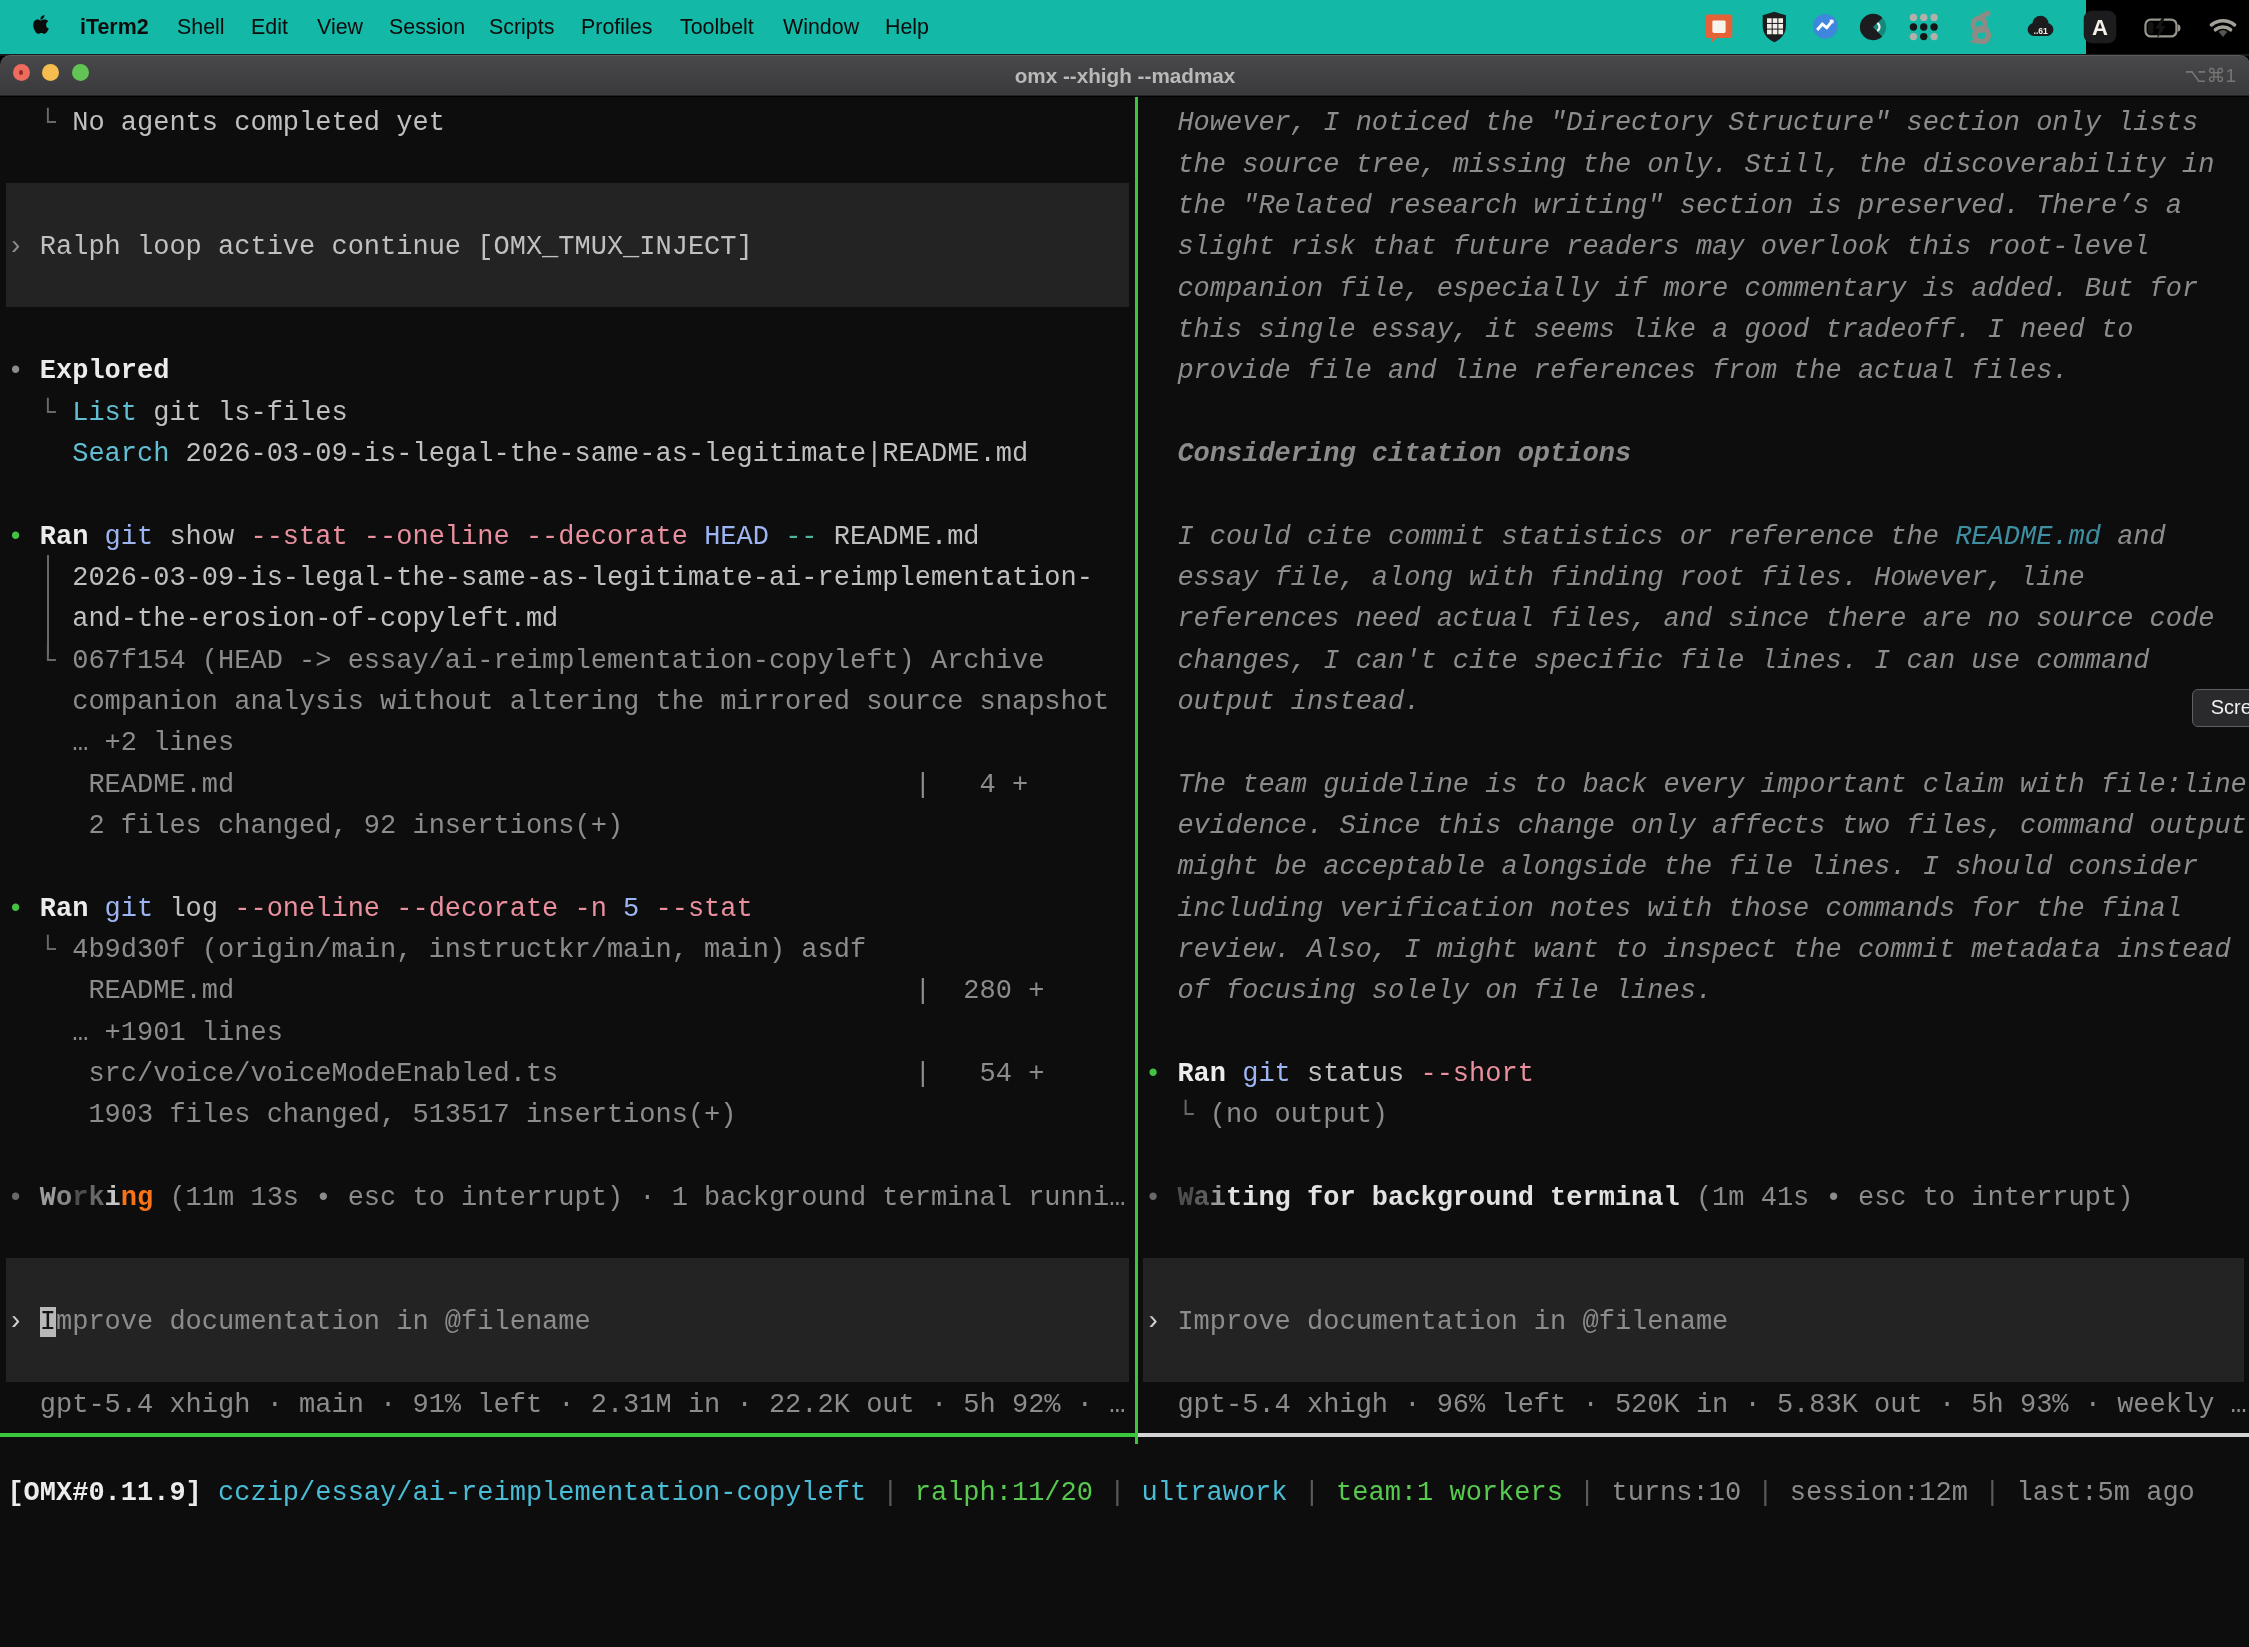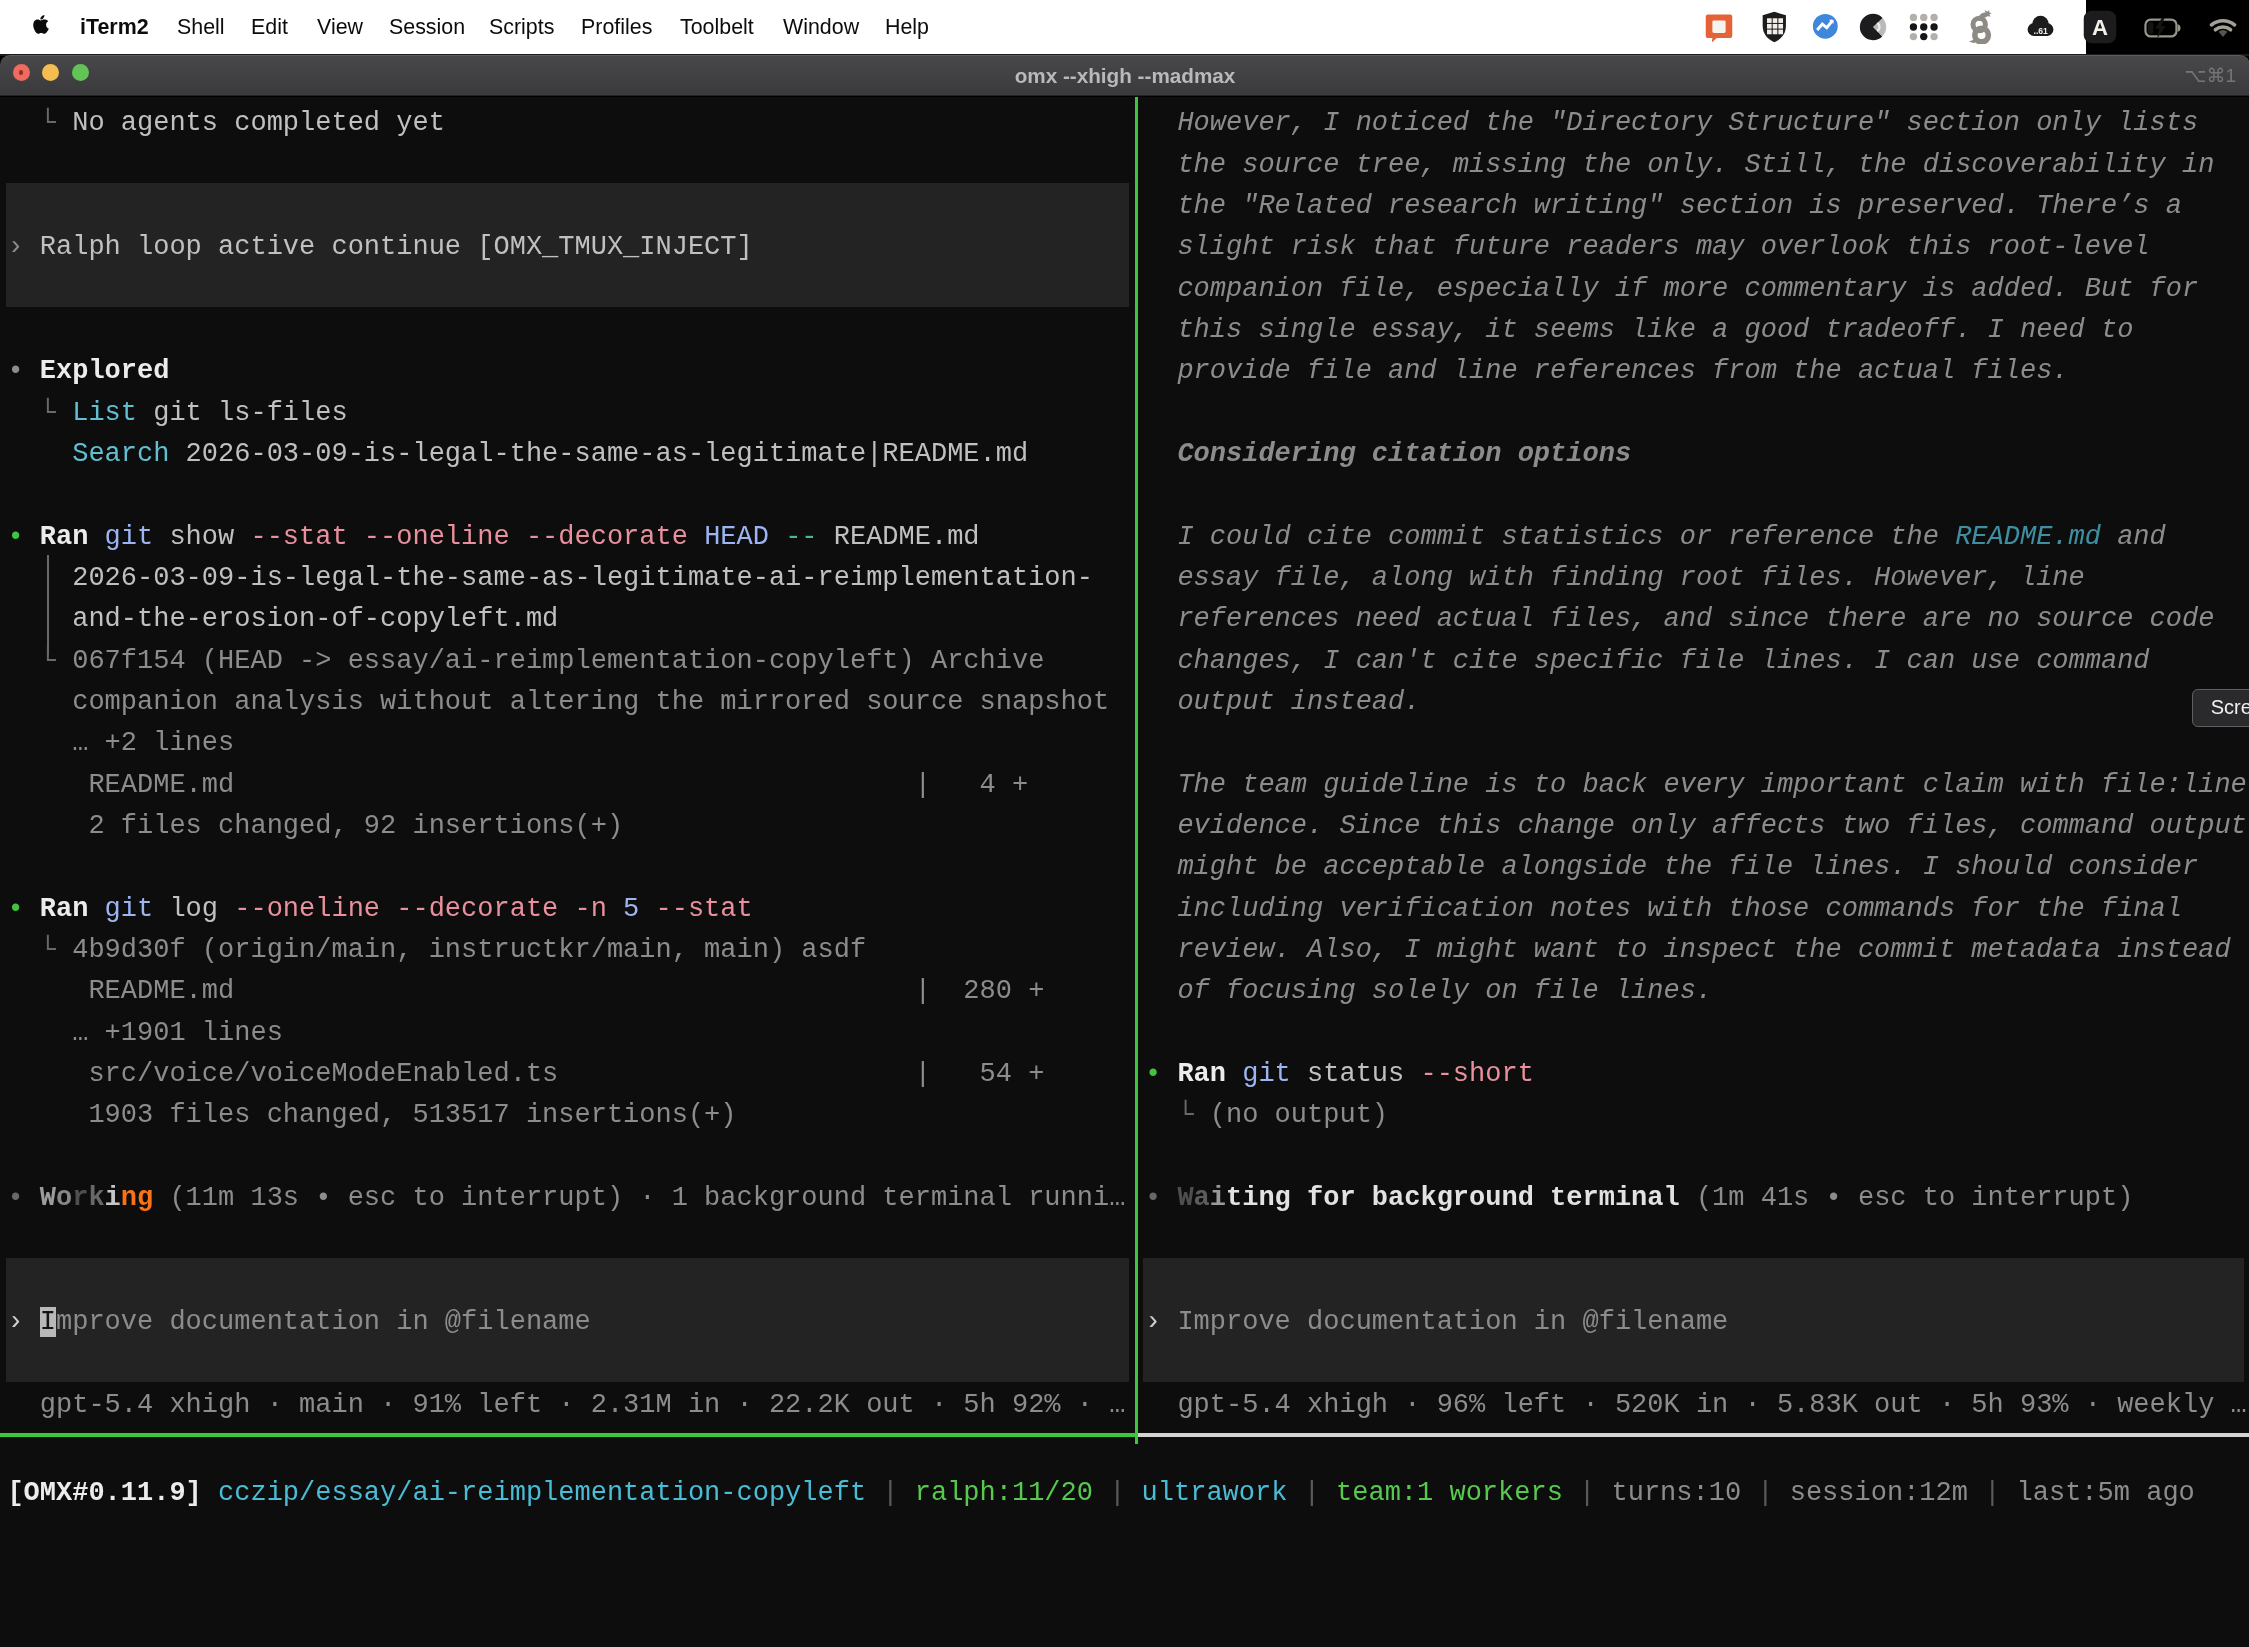--- a/index.html
+++ b/index.html
@@ -18,21 +18,21 @@
 .lk{color:#3f8fa2}
 .it{font-style:italic}
 .sh3{color:#e2e2e2}
 .cur{background:#b8b8b8;color:#141414}
 .box{position:absolute;background:#232323}
 .mi{position:absolute;top:0;line-height:54px;font:21.4px/55px "Liberation Sans",sans-serif;color:#0c0c0c}
 .mb{font-weight:bold}
 </style></head>
 <body>
 
-<div style="position:absolute;left:0;top:0;width:2086px;height:54px;background:#ffffff">
+<div style="position:absolute;left:0;top:0;width:2086px;height:54px;background:#14b8a6">
   <svg style="position:absolute;left:31px;top:11.8px" width="19" height="26.6" viewBox="0 0 17 21">
     <path fill="#0b0b0b" d="M11.6 5.4c-1.2 0-2.2.7-2.9.7-.7 0-1.7-.7-2.8-.7C4.1 5.4 2 7 2 10.3c0 2 .8 4.1 1.7 5.5.8 1.2 1.6 2.2 2.7 2.2 1 0 1.5-.7 2.8-.7 1.3 0 1.7.7 2.8.7 1.1 0 1.9-1 2.6-2.1.6-.9.9-1.4 1.3-2.4-2.9-1.1-3.3-5.3-.4-6.6-.9-1.1-2.2-1.5-2.9-1.5zM11 4.1c.6-.8 1.1-1.8 1-2.9-.9.1-2 .6-2.6 1.4-.6.6-1.1 1.7-1 2.7 1 .1 2-.5 2.6-1.2z"></path>
   </svg>
   <span class="mi mb" style="left:80px">iTerm2</span><span class="mi" style="left:177px">Shell</span><span class="mi" style="left:251px">Edit</span><span class="mi" style="left:317px">View</span><span class="mi" style="left:389px">Session</span><span class="mi" style="left:489px">Scripts</span><span class="mi" style="left:581px">Profiles</span><span class="mi" style="left:680px">Toolbelt</span><span class="mi" style="left:783px">Window</span><span class="mi" style="left:885px">Help</span>
   
   <svg style="position:absolute;left:1705px;top:12.5px" width="28" height="29.5" viewBox="0 0 19 20">
     <path fill="#e56237" d="M2 1h15a1.5 1.5 0 0 1 1.5 1.5v13a1.5 1.5 0 0 1-1.5 1.5H8l-3.4 3 .4-3H2A1.5 1.5 0 0 1 .5 15.5v-13A1.5 1.5 0 0 1 2 1z"></path>
     <rect x="5" y="5" width="9" height="8.5" rx="1" fill="#f6f3ec"></rect>
   </svg>
   <svg style="position:absolute;left:1761px;top:11px" width="26.6" height="32" viewBox="0 0 18 22">

